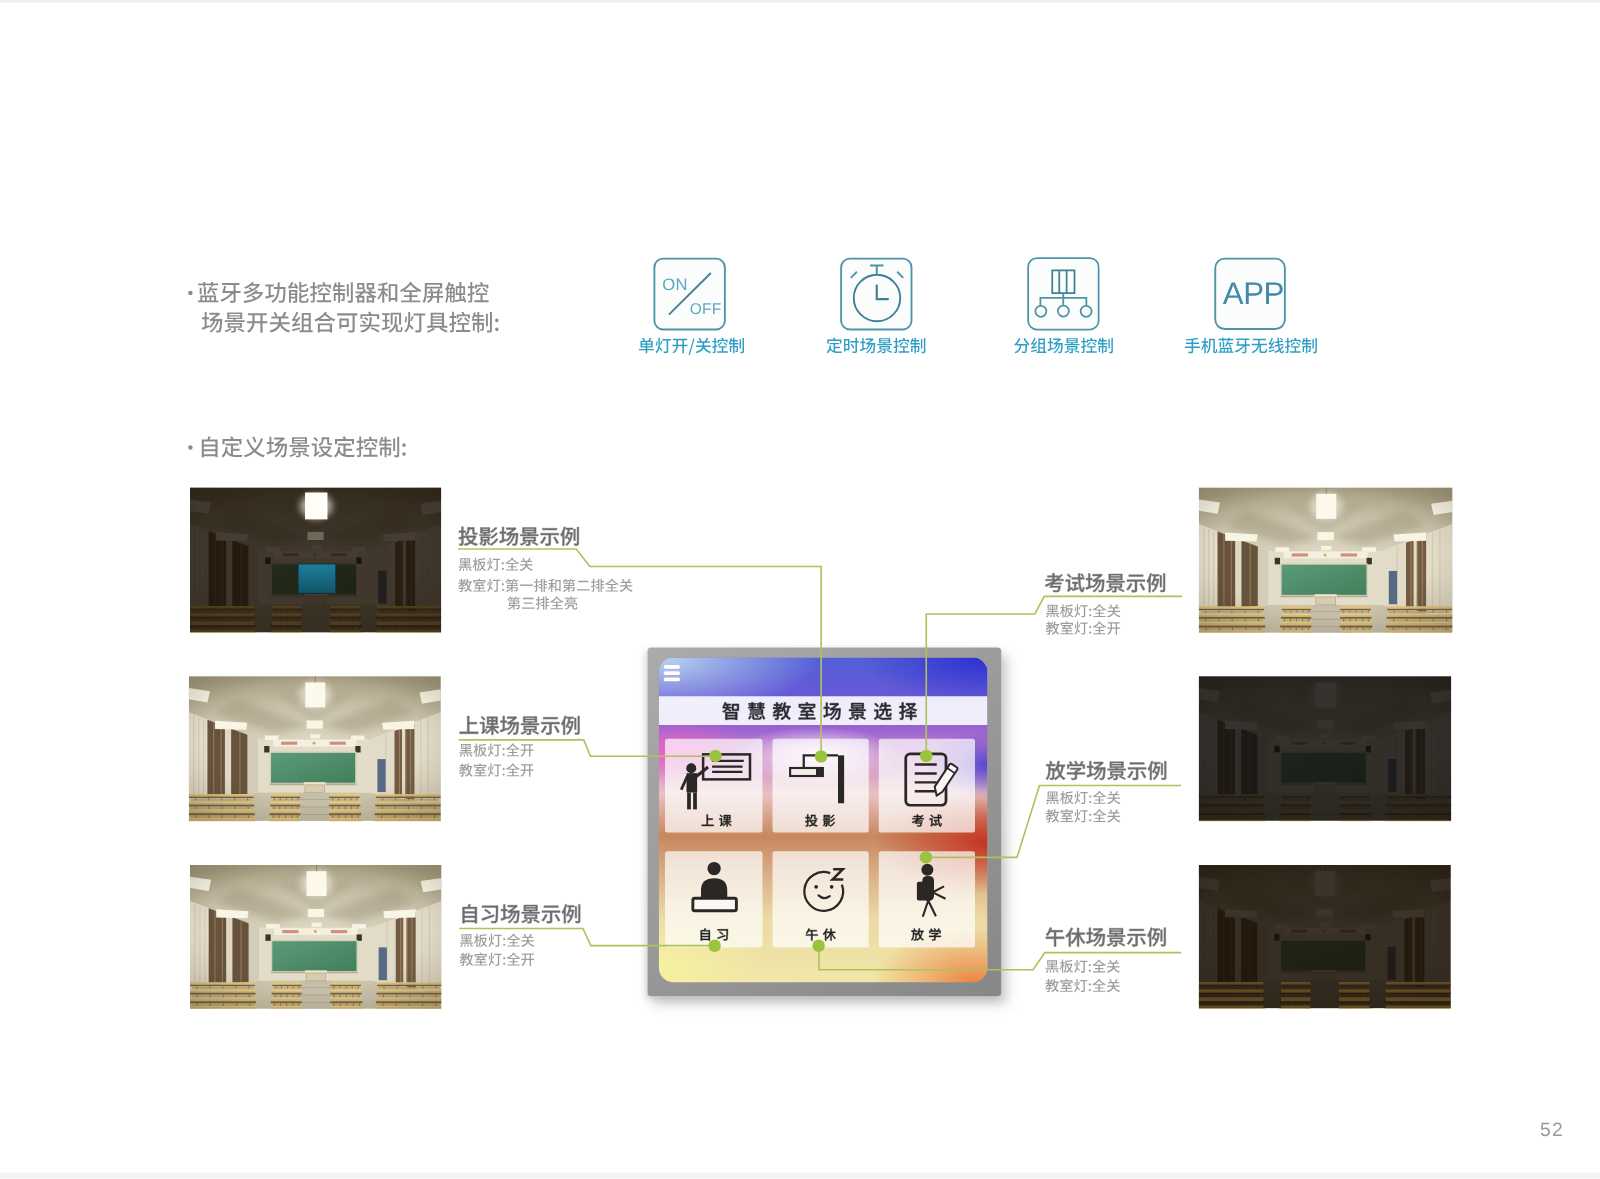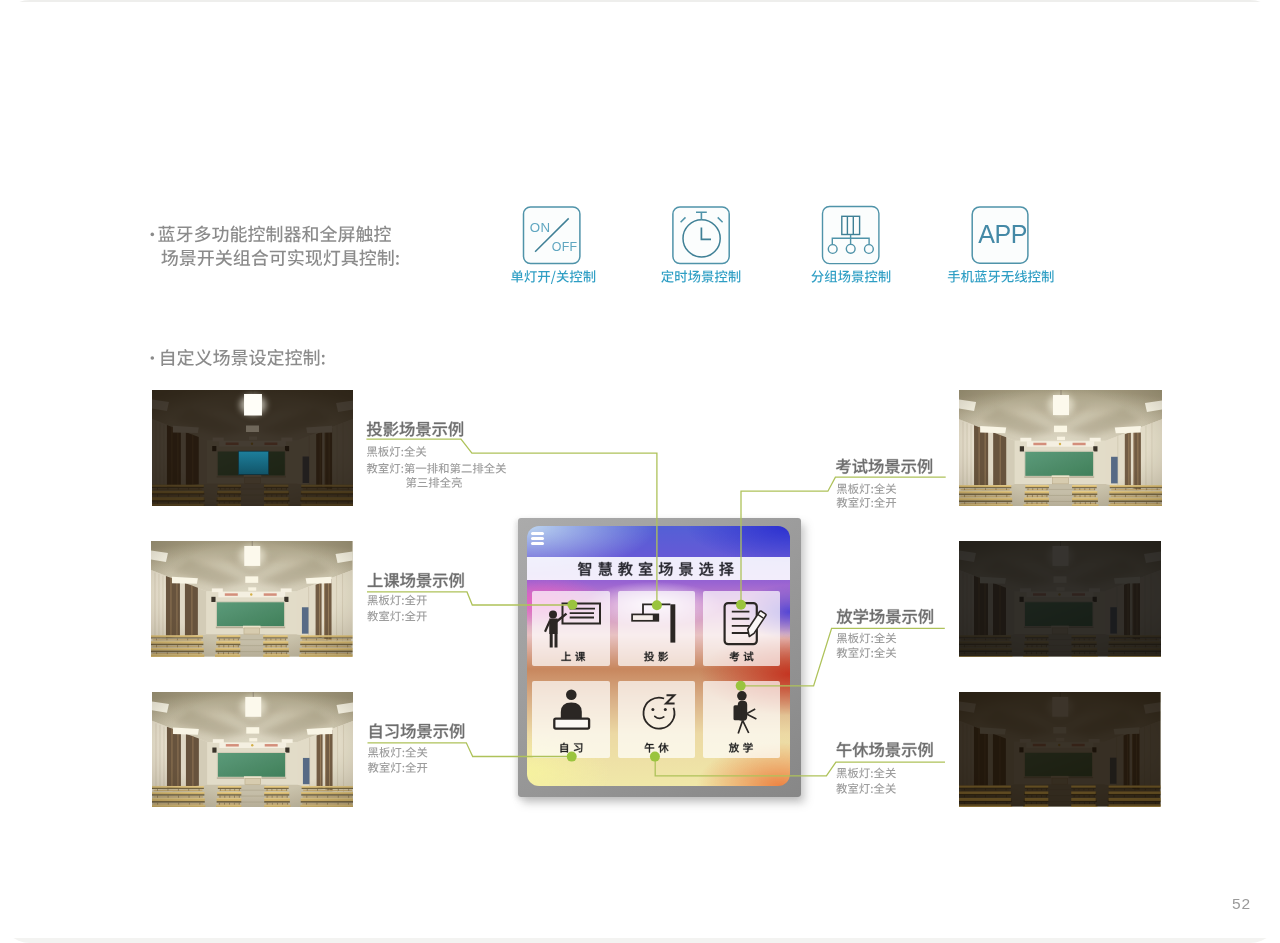--- a/index.html
+++ b/index.html
@@ -1,15 +1,15 @@
 <!DOCTYPE html>
 <html><head><meta charset="utf-8"><title>52</title><style>
 html,body{margin:0;padding:0;background:#fff;}
 #page{position:relative;width:1280px;height:943px;background:#ffffff;overflow:hidden;
- font-family:"Liberation Sans",sans-serif;border-radius:30px;}
+ font-family:"Liberation Sans",sans-serif;}
 .ph{position:absolute;}
 #frame{position:absolute;left:518px;top:518px;width:282.5px;height:278.5px;border-radius:3px;
  background:linear-gradient(145deg,#ababab 0%,#9b9b9b 45%,#878787 100%);
  box-shadow:4px 6px 9px rgba(140,140,140,.45), -2px 2px 5px rgba(170,170,170,.35);}
 #screen{position:absolute;left:526.5px;top:525.5px;width:263.5px;height:260.5px;border-radius:12px;overflow:hidden;
  background:
  radial-gradient(ellipse 36% 12% at 48% 30%, rgba(255,255,255,.85) 0%, rgba(255,255,255,0) 72%),
  radial-gradient(ellipse 55% 20% at 100% 0%, #2c2fd0 0%, rgba(44,47,208,0) 72%),
  radial-gradient(ellipse 70% 26% at 0% 0%, #bed6f0 0%, rgba(190,214,240,0) 70%),
  radial-gradient(ellipse 35% 14% at 6% 29%, #e860c0 0%, rgba(232,96,192,0) 70%),

